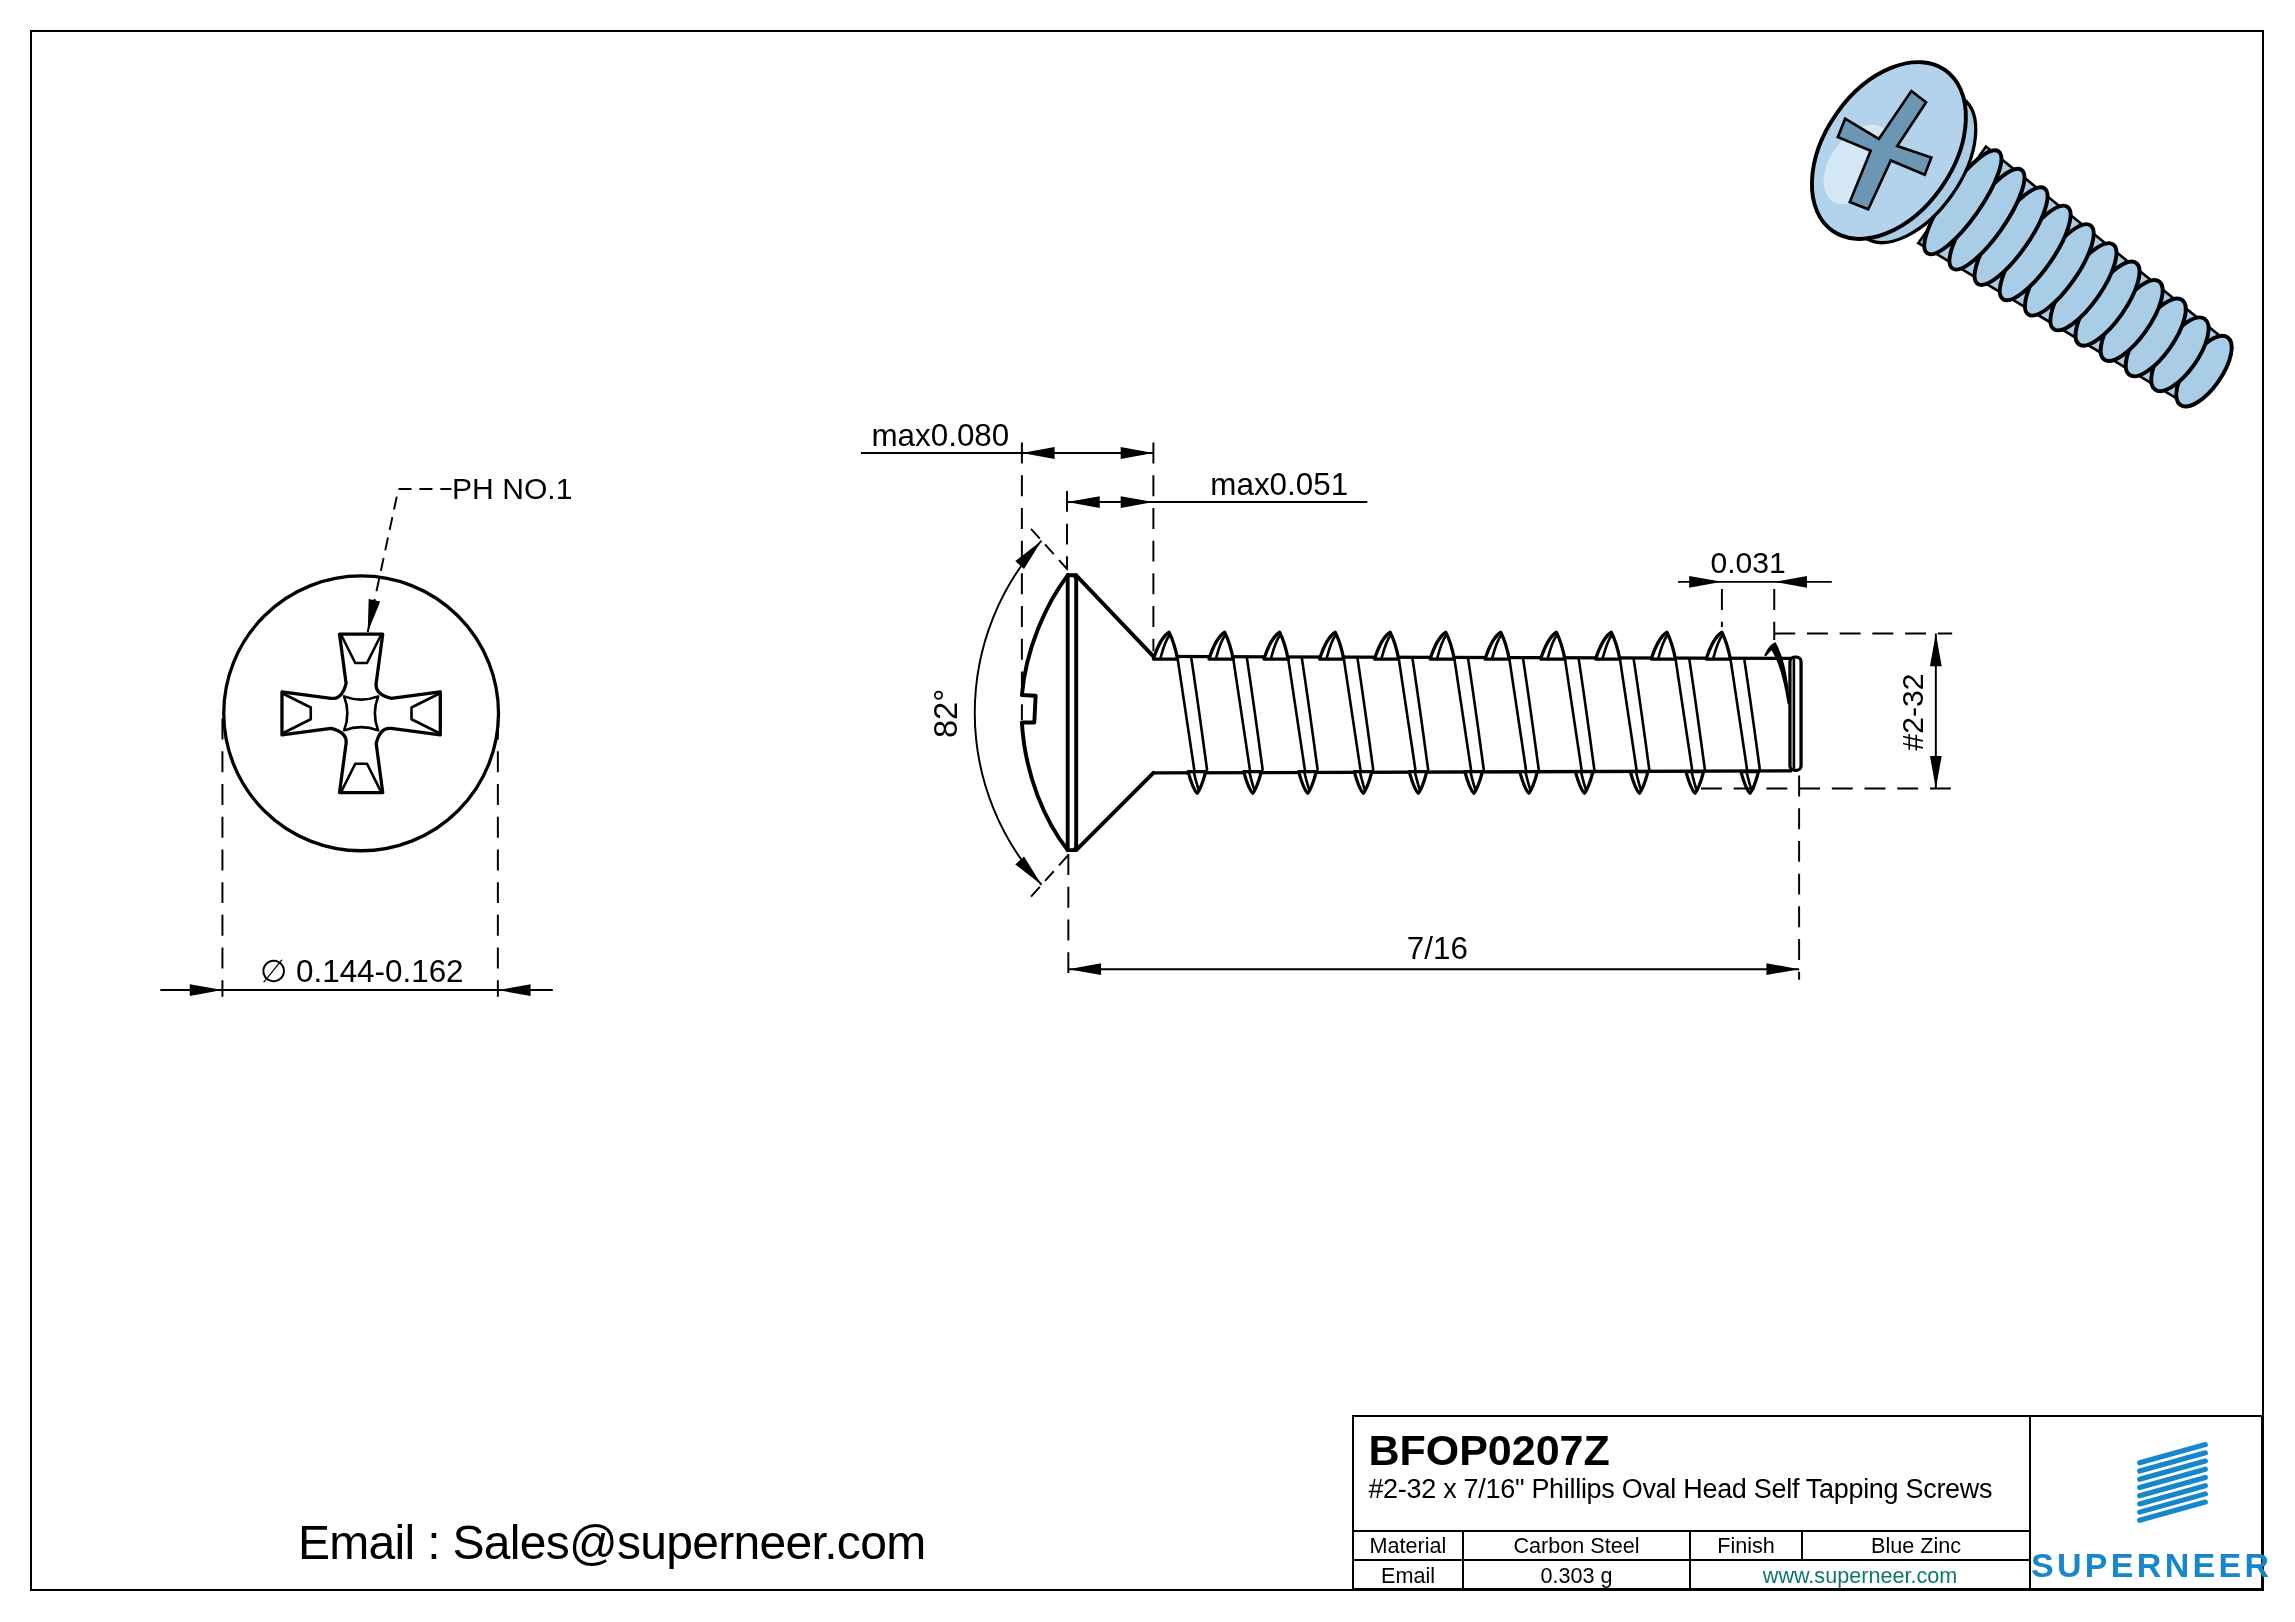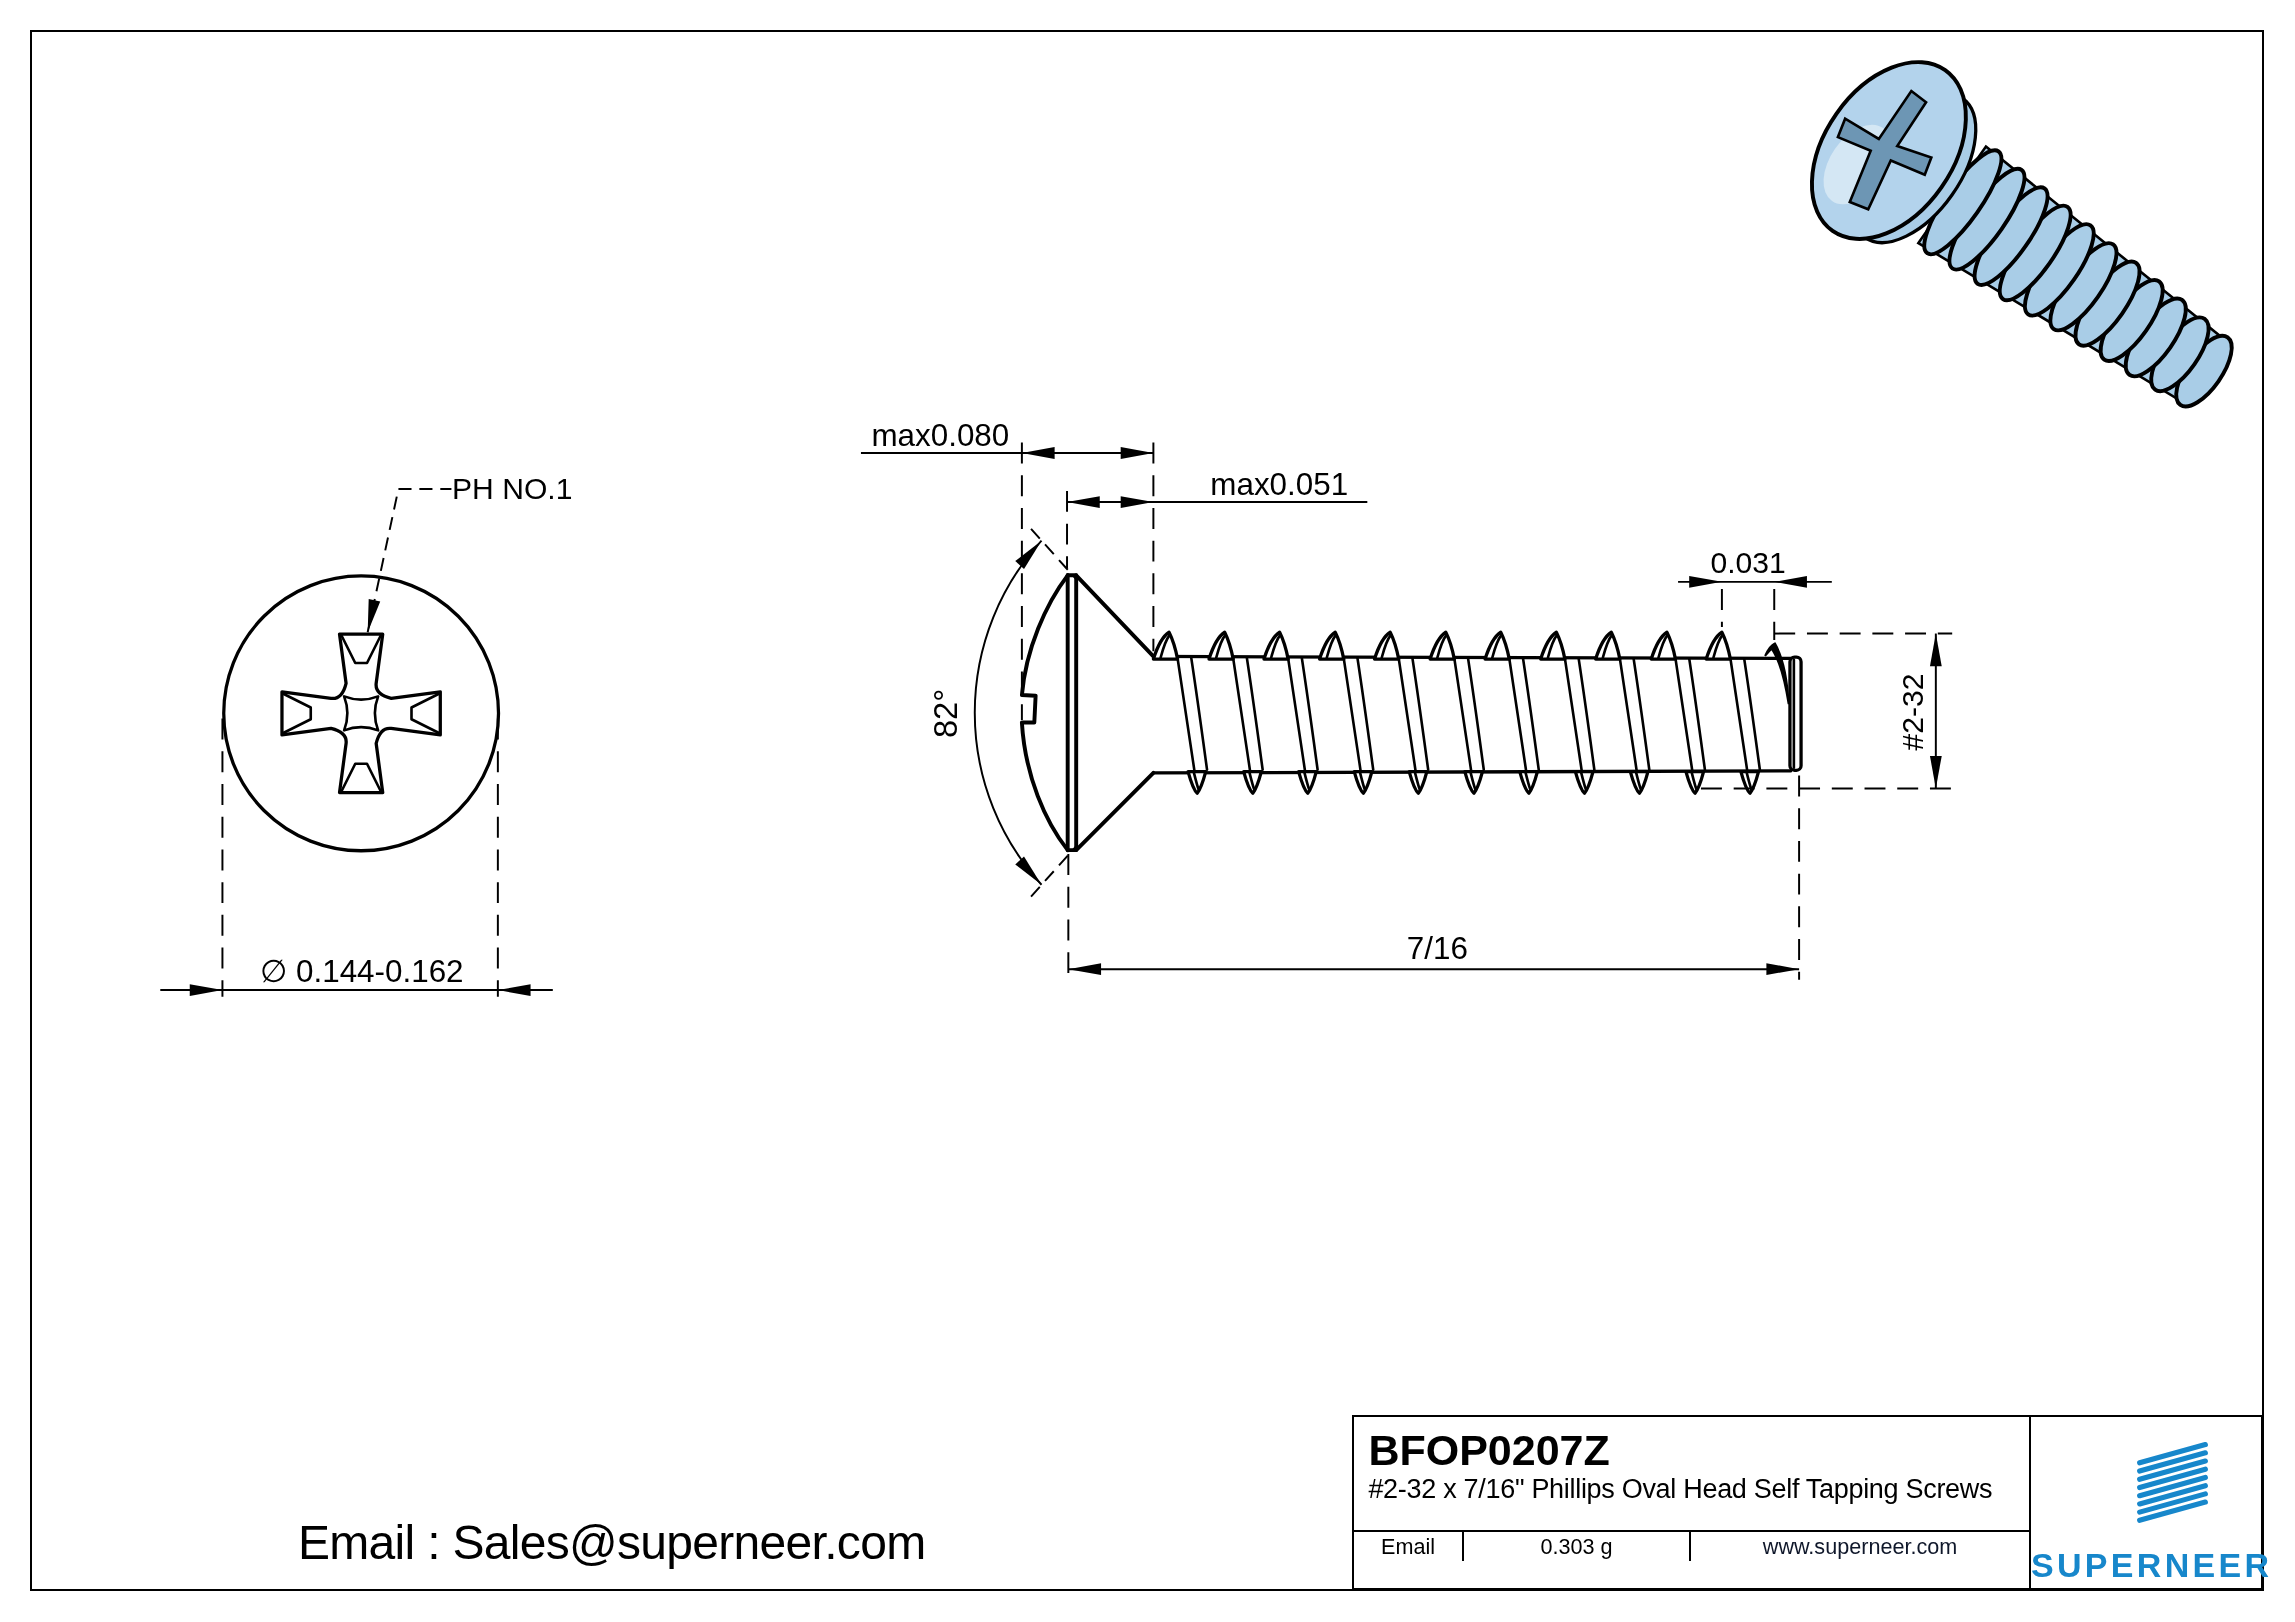--- a/index.html
+++ b/index.html
@@ -35,21 +35,21 @@
   .tb-row{display:flex;height:29px;box-sizing:border-box;}
   .tb-row.r1{border-bottom:2px solid #000;}
   .cell{display:flex;align-items:center;justify-content:center;box-sizing:border-box;
         font-size:21.6px;color:#000;height:100%;}
   .cell.b{border-left:2px solid #000;}
   .c1{width:108px;border-left:none;}
   .c2{width:227px;}
   .c3{width:112px;}
   .c4{flex:1;}
   .c5{flex:1;}
-  .link{color:#0f172a;}
+  .link{color:#0f766e;}
   .tb-logo{position:absolute;left:675px;top:0;right:0;bottom:0;border-left:2px solid #000;}
   .logo-icon{position:absolute;left:105px;top:15.7px;}
   .brand{position:absolute;left:0;top:131px;width:100%;text-align:center;
          font-size:34px;font-weight:bold;letter-spacing:3.3px;color:#1787cb;line-height:1;}
 </style>
 </head>
 <body>
 
 <div class="sheet">
 
@@ -201,20 +201,26 @@
 
   <div class="email">Email : Sales@superneer.com</div>
 
   <div class="tblock">
     <div class="tb-main">
       <div class="tb-title">
         <div class="pnum">BFOP0207Z</div>
         <div class="pdesc">#2-32 x 7/16" Phillips Oval Head Self Tapping Screws</div>
       </div>
       <div class="tb-table">
+        <div class="tb-row r1">
+          <div class="cell c1">Material</div>
+          <div class="cell c2 b">Carbon Steel</div>
+          <div class="cell c3 b">Finish</div>
+          <div class="cell c4 b">Blue Zinc</div>
+        </div>
         <div class="tb-row">
           <div class="cell c1">Email</div>
           <div class="cell c2 b">0.303 g</div>
           <div class="cell c5 b link">www.superneer.com</div>
         </div>
       </div>
     </div>
     <div class="tb-logo">
       <svg class="logo-icon" width="73" height="95" viewBox="0 0 120 150">
         <g stroke="#1787cb" stroke-width="8.5" stroke-linecap="round">

